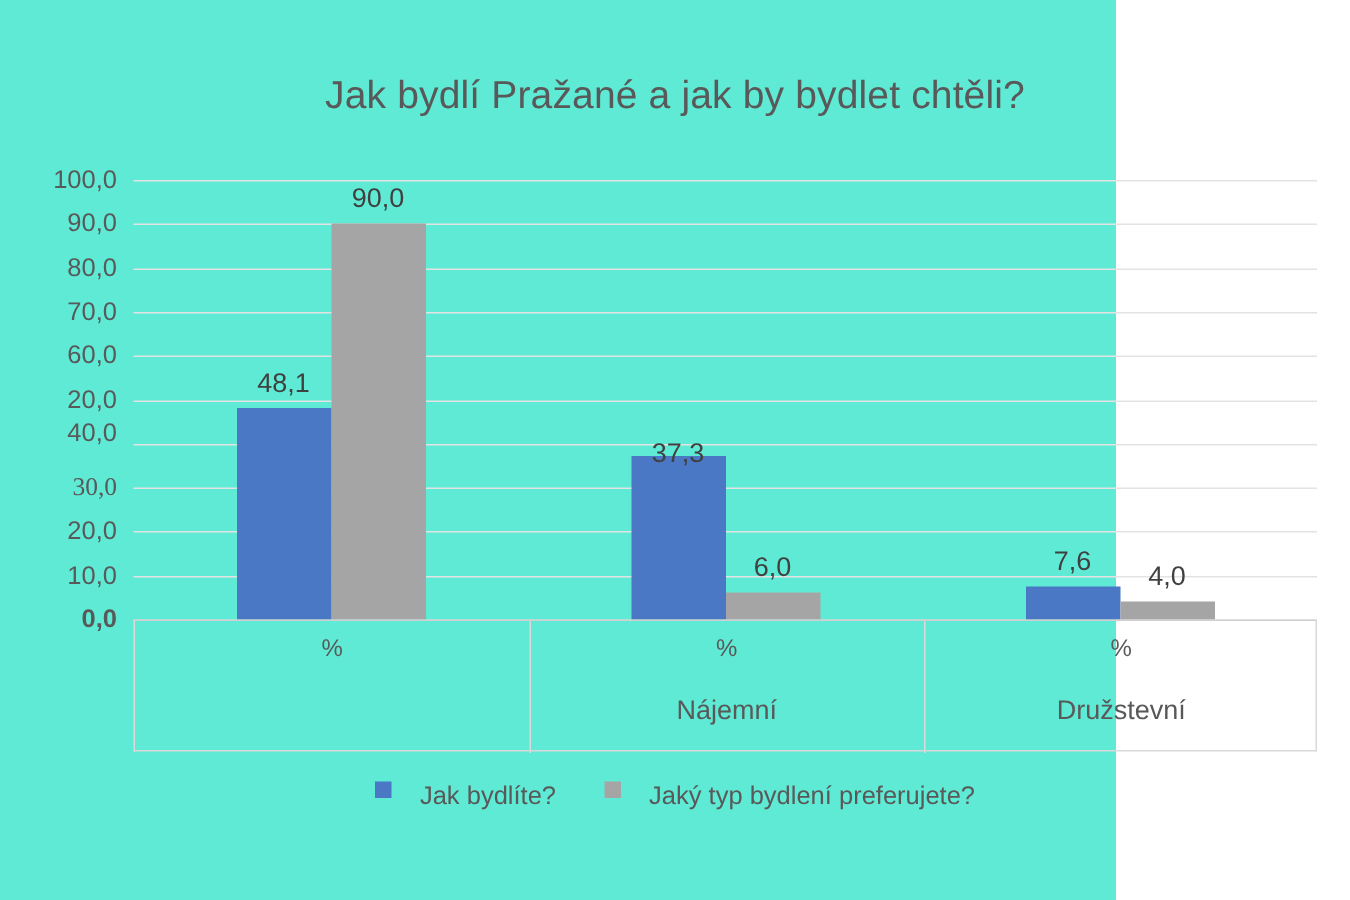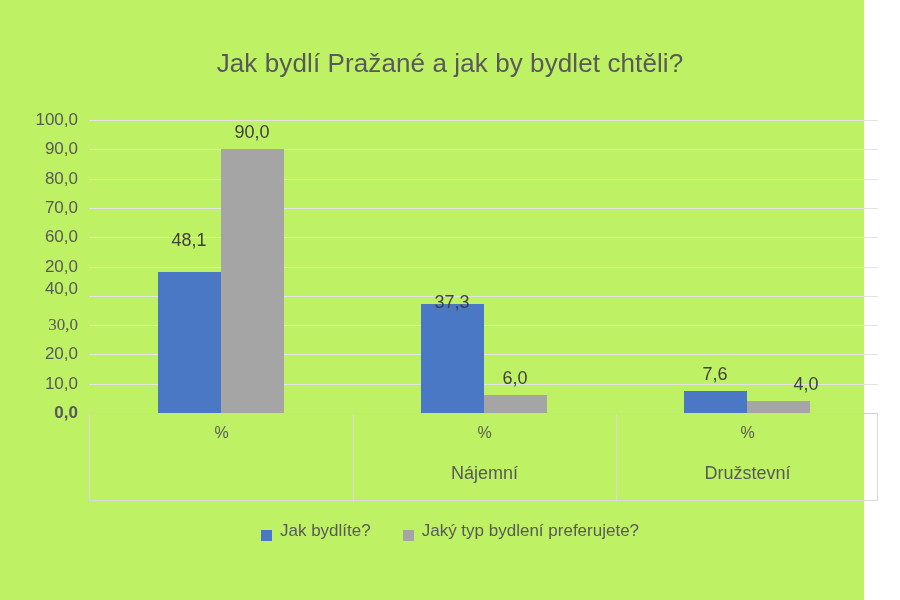--- a/index.html
+++ b/index.html
@@ -9,23 +9,23 @@
   body {
     width: 900px;
     height: 600px;
     background: #ffffff;
     font-family: "Liberation Sans", sans-serif;
     overflow: hidden;
   }
 
   #chart-root {
     position: relative;
-    width: 864px;
+    width: 744px;
     height: 600px;
-    background: #bef264;
+    background: #5eead4;
   }
 
   
   #chart-title {
     position: absolute;
     left: 0;
     top: 48px;
     width: 900px;
     text-align: center;
     font-size: 26px;
@@ -135,22 +135,22 @@
     left: 0;
     top: 521px;
     width: 900px;
     display: flex;
     justify-content: center;
     align-items: center;
     gap: 32px;
   }
   .legend-item {
     display: flex;
-    align-items: flex-end;
-    gap: 8px;
+    align-items: flex-start;
+    gap: 19px;
   }
   .legend-swatch {
     width: 11px;
     height: 11px;
     flex: 0 0 auto;
   }
   .legend-swatch.series-0 { background: #4a78c4; }
   .legend-swatch.series-1 { background: #a5a5a5; }
   .legend-text {
     font-size: 17px;
@@ -185,31 +185,31 @@
       <div class="gridline" style="top: 234.4px;"></div>
       <div class="gridline" style="top: 205.1px;"></div>
       <div class="gridline" style="top: 175.8px;"></div>
       <div class="gridline" style="top: 146.5px;"></div>
       <div class="gridline" style="top: 117.2px;"></div>
       <div class="gridline" style="top: 87.9px;"></div>
       <div class="gridline" style="top: 58.6px;"></div>
       <div class="gridline" style="top: 29.3px;"></div>
       <div class="gridline" style="top: 0px;"></div>
       <div class="bar series-0" style="left: 68.5px; width: 63px; height: 140.933px;"></div>
-      <div class="bar-label" style="left: 100px; top: 110px; text-align: center;">48,1</div>
+      <div class="bar-label" style="left: 100px; top: 125px; text-align: center;">48,1</div>
       <div class="bar series-1" style="left: 131.5px; width: 63px; height: 263.7px;"></div>
       <div class="bar-label" style="left: 163px; top: 2.3px;">90,0</div>
       <div class="bar series-0" style="left: 331.5px; width: 63px; height: 109.289px;"></div>
       <div class="bar-label" style="left: 363px; top: 172px;">37,3</div>
       <div class="bar series-1" style="left: 394.5px; width: 63px; height: 17.58px;"></div>
       <div class="bar-label" style="left: 426px; top: 248.42px;">6,0</div>
       <div class="bar series-0" style="left: 594.5px; width: 63px; height: 22.268px;"></div>
       <div class="bar-label" style="left: 626px; top: 243.732px;">7,6</div>
       <div class="bar series-1" style="left: 657.5px; width: 63px; height: 11.72px;"></div>
-      <div class="bar-label" style="left: 717px; top: 254.28px;">4,0</div>
+      <div class="bar-label" style="left: 689px; top: 254.28px;">4,0</div>
     </div>
 
   <div id="cat-axis">
       <div class="cat-group" style="left: 0px; width: 263px;">
         <div class="cat-unit">%</div>
       </div>
       <div class="cat-group" style="left: 263px; width: 263px;">
         <div class="cat-unit">%</div>
         <div class="cat-name">Nájemní</div>
       </div>

